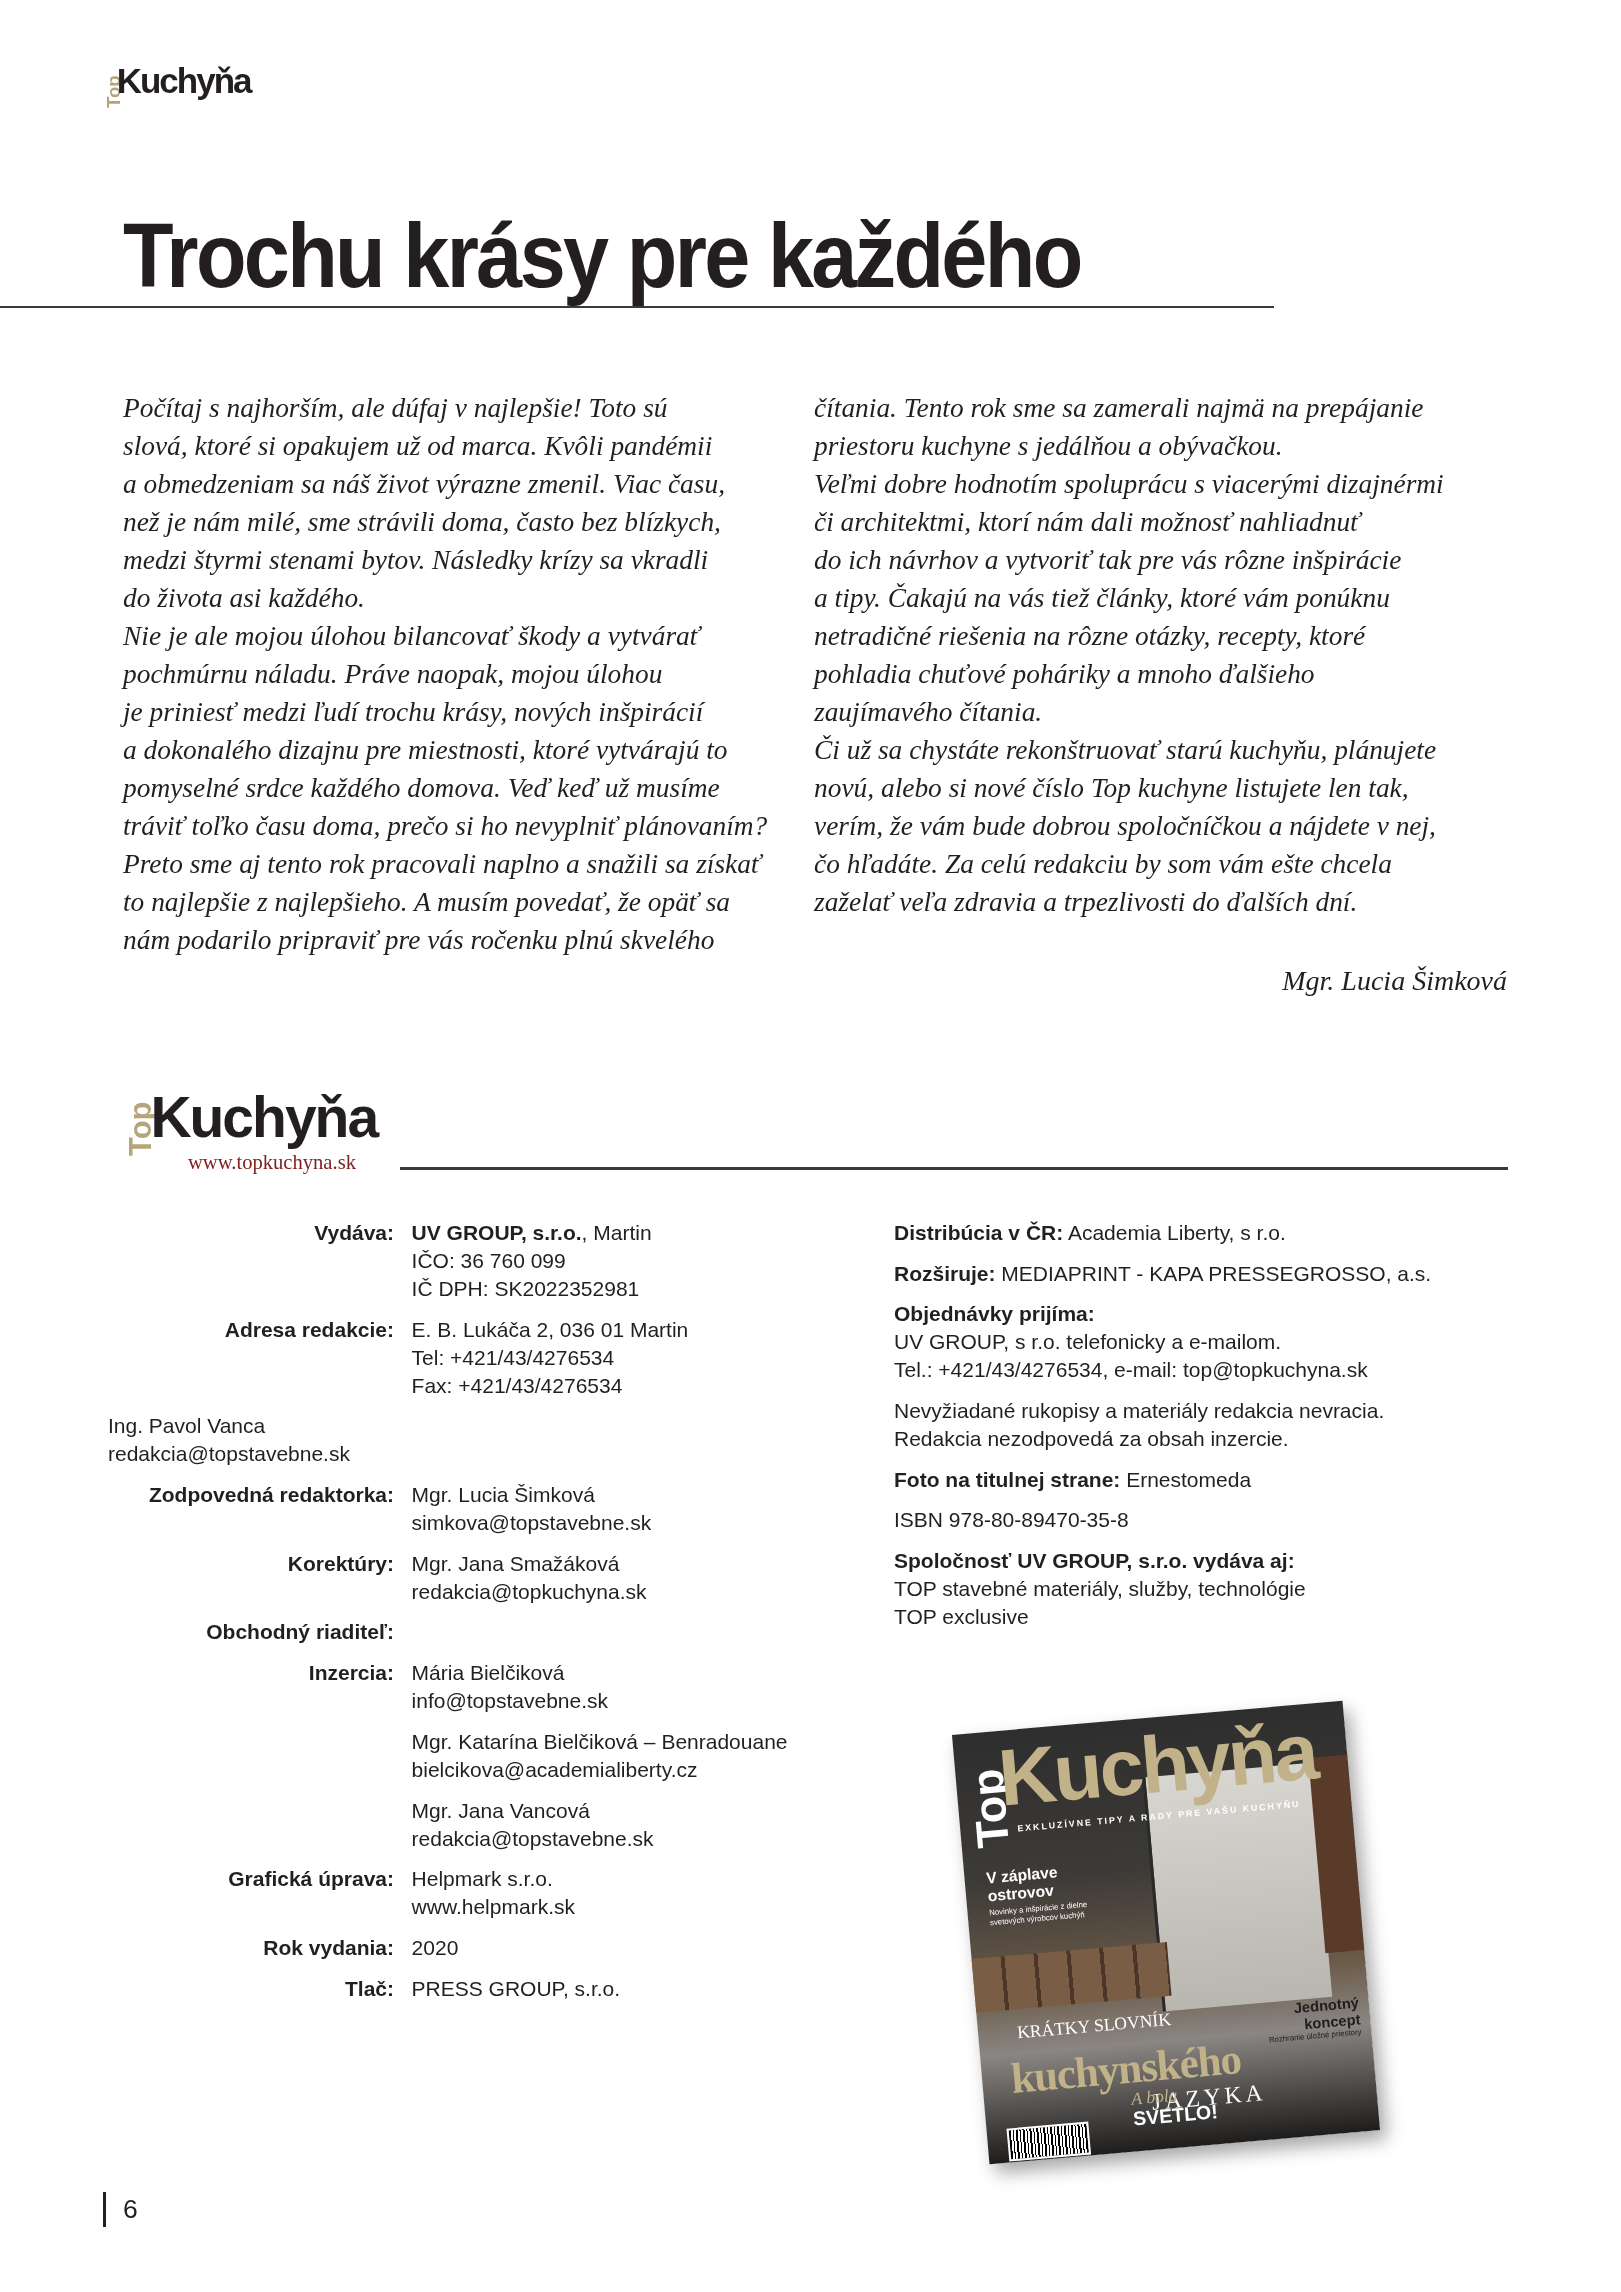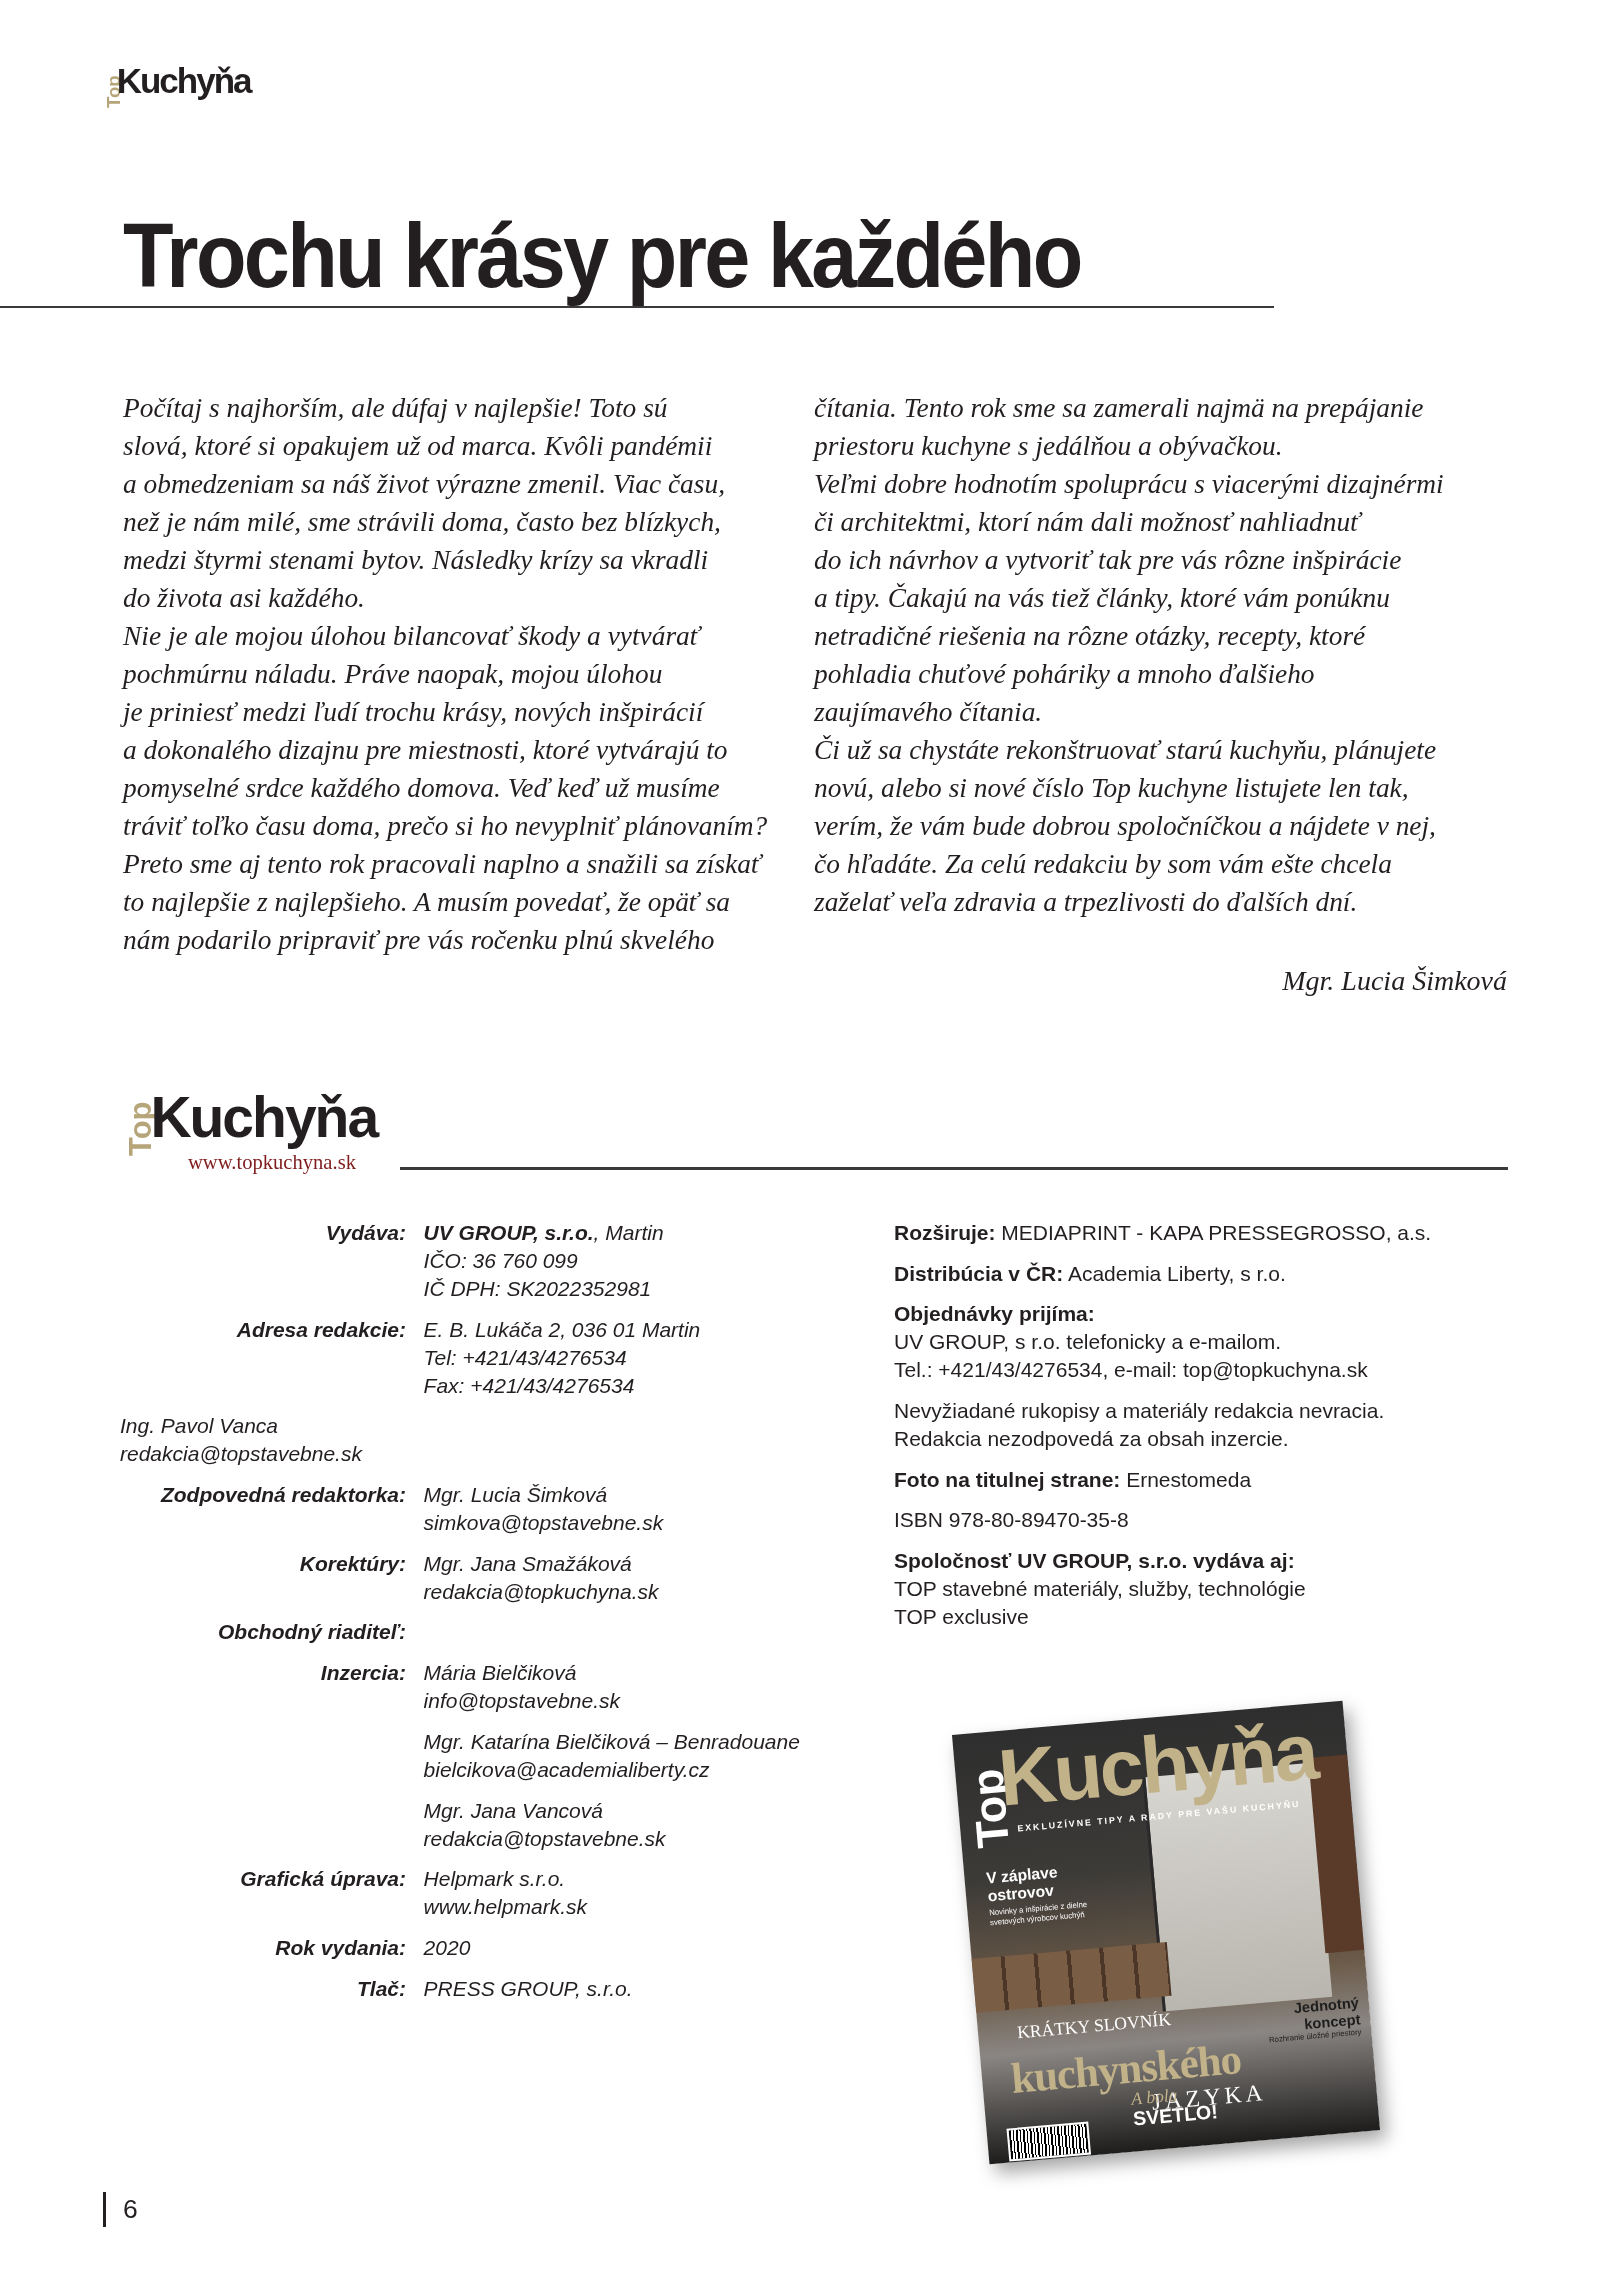--- a/index.html
+++ b/index.html
@@ -20,21 +20,21 @@
   .col-left { left: 123px; top: 389px; width: 686px; }
   .col-right { left: 814px; top: 389px; width: 706px; }
   .signature { right: 114px; top: 965px; font-family: "Liberation Serif", serif; font-style: italic; font-size: 28px; color: #231f20; text-align: right; }
 
   
   .logo-big { left: 123px; top: 1078px; width: 294px; height: 98px; }
   .site-url { left: 188px; top: 1151px; font-family: Liberation Serif, serif; font-size: 20.6px; color: #7f1d1d; }
   .impressum-rule { left: 400px; top: 1167px; width: 1108px; height: 2.9px; background: #3a3a3a; }
 
   
-  .imp-left { left: 120px; top: 1219px; width: 745px; font-family: "Liberation Sans", sans-serif; font-size: 21px; line-height: 28px; color: #231f20; font-style: italic; }
+  .imp-left { left: 108px; top: 1219px; width: 745px; font-family: "Liberation Sans", sans-serif; font-size: 21px; line-height: 28px; color: #231f20; }
   .imp-row { display: flex; margin-bottom: 12.7px; }
   .imp-label { width: 286px; text-align: right; font-weight: bold; padding-right: 17.6px; flex: none; }
   .imp-values { flex: 1; }
   .imp-values div { white-space: nowrap; }
   .bold { font-weight: bold; }
 
   
   .imp-right { left: 894px; top: 1219px; width: 627px; font-family: "Liberation Sans", sans-serif; font-size: 21px; line-height: 28px; color: #231f20; }
   .imp-block { margin-bottom: 12.7px; }
   .imp-block div { white-space: nowrap; }
@@ -188,24 +188,24 @@
   <div class="imp-row">
     <div class="imp-label">Tlač:</div>
     <div class="imp-values">
       <div>PRESS GROUP, s.r.o.</div>
     </div>
   </div>
 </div>
 
 <div class="abs imp-right">
   <div class="imp-block">
+    <div><span class="bold">Distribúcia v ČR:</span><span> Academia Liberty, s r.o.</span></div>
+  </div>
+  <div class="imp-block">
     <div><span class="bold">Rozširuje:</span><span> MEDIAPRINT - KAPA PRESSEGROSSO, a.s.</span></div>
-  </div>
-  <div class="imp-block">
-    <div><span class="bold">Distribúcia v ČR:</span><span> Academia Liberty, s r.o.</span></div>
   </div>
   <div class="imp-block">
     <div class="bold">Objednávky prijíma:</div>
     <div>UV GROUP, s r.o. telefonicky a e-mailom.</div>
     <div>Tel.: +421/43/4276534, e-mail: top@topkuchyna.sk</div>
   </div>
   <div class="imp-block">
     <div>Nevyžiadané rukopisy a materiály redakcia nevracia.</div>
     <div>Redakcia nezodpovedá za obsah inzercie.</div>
   </div>

